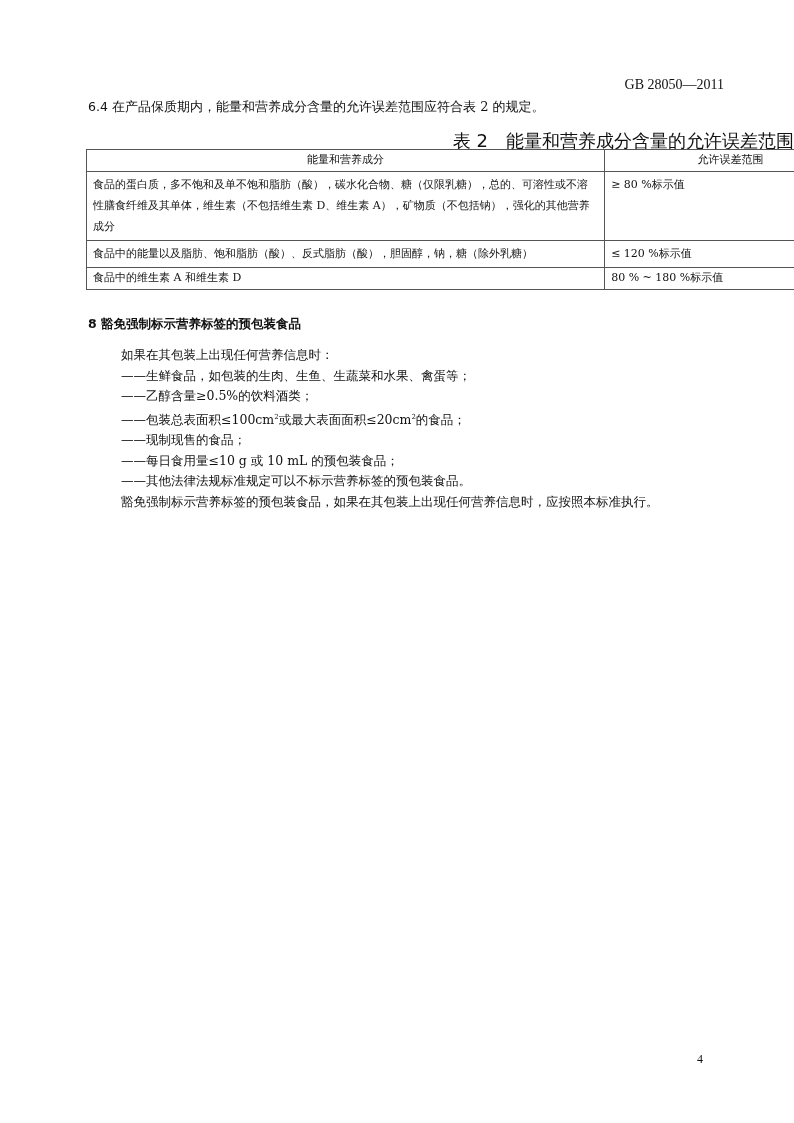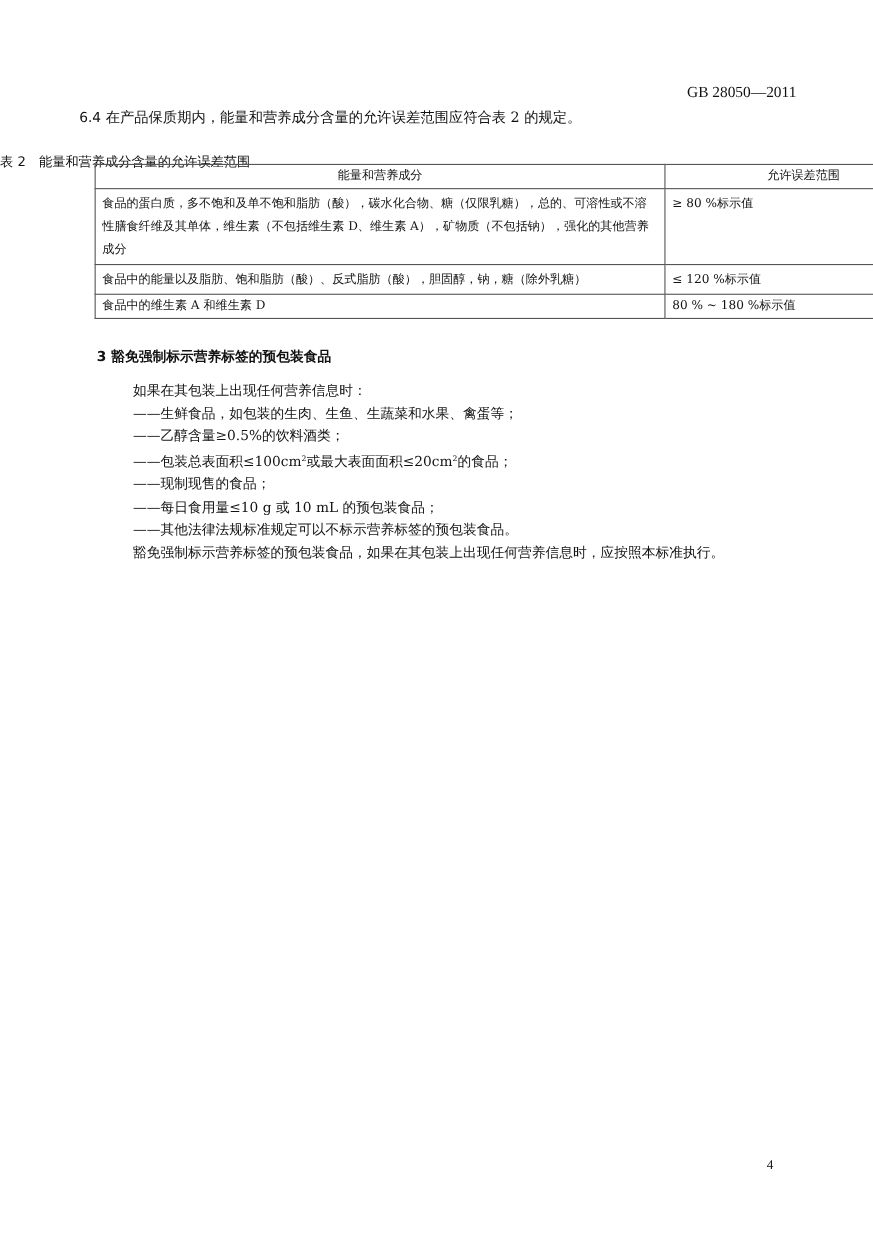--- a/index.html
+++ b/index.html
@@ -1,23 +1,23 @@
 <!DOCTYPE html>
 <html><head>
 <meta charset="utf-8">
 <style>
   html, body { margin: 0; padding: 0; background: #ffffff; }
   body { width: 794px; height: 1123px; position: relative; overflow: hidden;
          font-family: "DejaVu Serif", "Liberation Serif", serif; color: #111; }
   .abs { position: absolute; }
   .std-no { top: 77px; right: 70px; font-size: 14px; font-family: "Liberation Serif", serif; }
-  .clause { left: 72px; top: 98px; font-size: 13px; white-space: nowrap; }
+  .clause { left: 88px; top: 98px; font-size: 13px; white-space: nowrap; }
   .clause .num { font-family: "DejaVu Sans", sans-serif; font-size: 12.5px; }
-  .tbl-title { left: 0; width: 794px; top: 129px; text-align: left;
-               font-family: "DejaVu Sans", sans-serif; font-size: 12px; margin-top: 10px; }
+  .tbl-title { left: 0; width: 794px; top: 129px; text-align: right;
+               font-family: "DejaVu Sans", sans-serif; font-size: 18px; }
   table.tol { position: absolute; left: 86px; top: 149px; width: 771px;
               border-collapse: collapse; font-size: 11px; }
   table.tol td, table.tol th { border: 1px solid #555; padding: 2px 6px 3px 6px;
               vertical-align: top; line-height: 21px; font-weight: normal; }
   table.tol th { text-align: center; height: 16px; line-height: 16px; }
   table.tol col.c1 { width: 430px; }
   table.tol col.c2 { width: 209px; }
   .sec-head { left: 88px; top: 316px; font-family: "DejaVu Sans", sans-serif;
               font-size: 12.5px; font-weight: bold; white-space: nowrap; }
   .body-lines { left: 121px; top: 345px; font-size: 12.5px; line-height: 20.5px; }
@@ -55,21 +55,21 @@
     <td>食品中的能量以及脂肪、饱和脂肪（酸）、反式脂肪（酸），胆固醇，钠，糖（除外乳糖）</td>
     <td>≤ 120 %标示值</td>
   </tr>
   <tr>
     <td style="line-height:16px;">食品中的维生素 A 和维生素 D</td>
     <td style="line-height:16px;">80 % ~ 180 %标示值</td>
   </tr>
 </tbody>
   </table>
 
-<div class="abs sec-head">3  豁免强制标示营养标签的预包装食品</div>
+<div class="abs sec-head">8  豁免强制标示营养标签的预包装食品</div>
 
 <div class="abs body-lines">
   <div>如果在其包装上出现任何营养信息时：</div>
   <div>——生鲜食品，如包装的生肉、生鱼、生蔬菜和水果、禽蛋等；</div>
   <div>——乙醇含量≥0.5%的饮料酒类；</div>
   <div>
     <span>——包装总表面积≤100cm</span><sup>2</sup><span>或最大表面面积≤20cm</span><sup>2</sup><span>的食品；</span>
   </div>
   <div>——现制现售的食品；</div>
   <div>——每日食用量≤10 g 或 10 mL 的预包装食品；</div>

